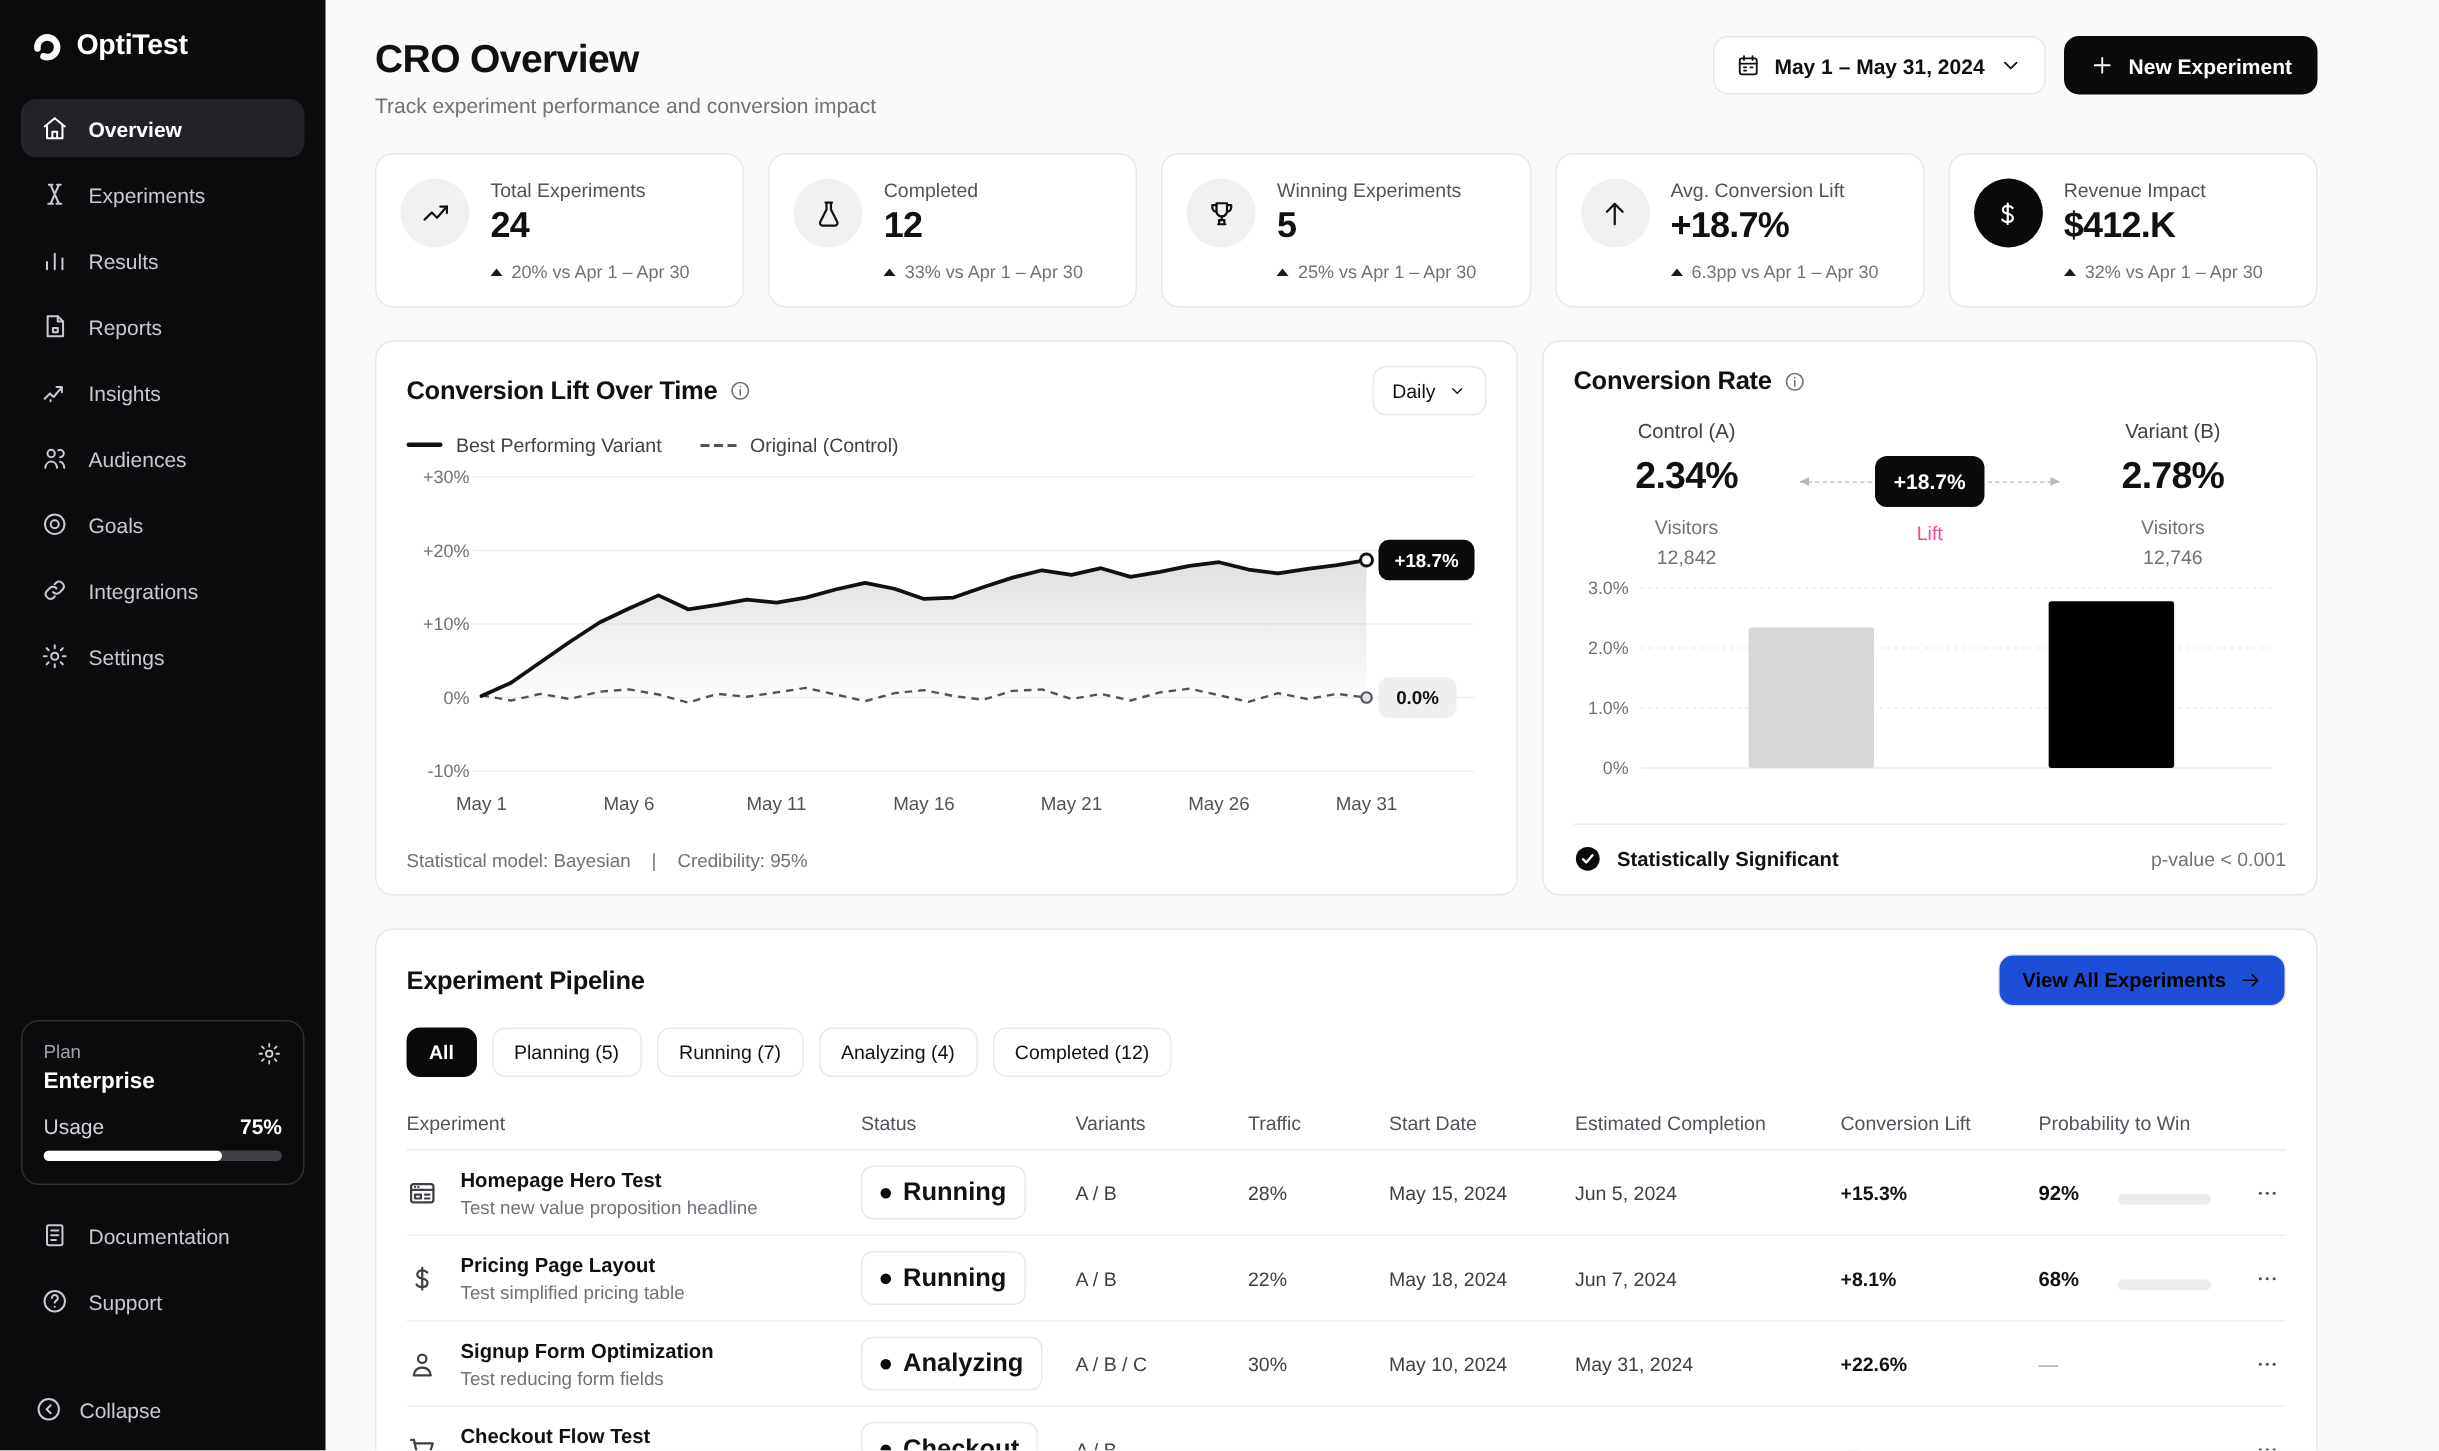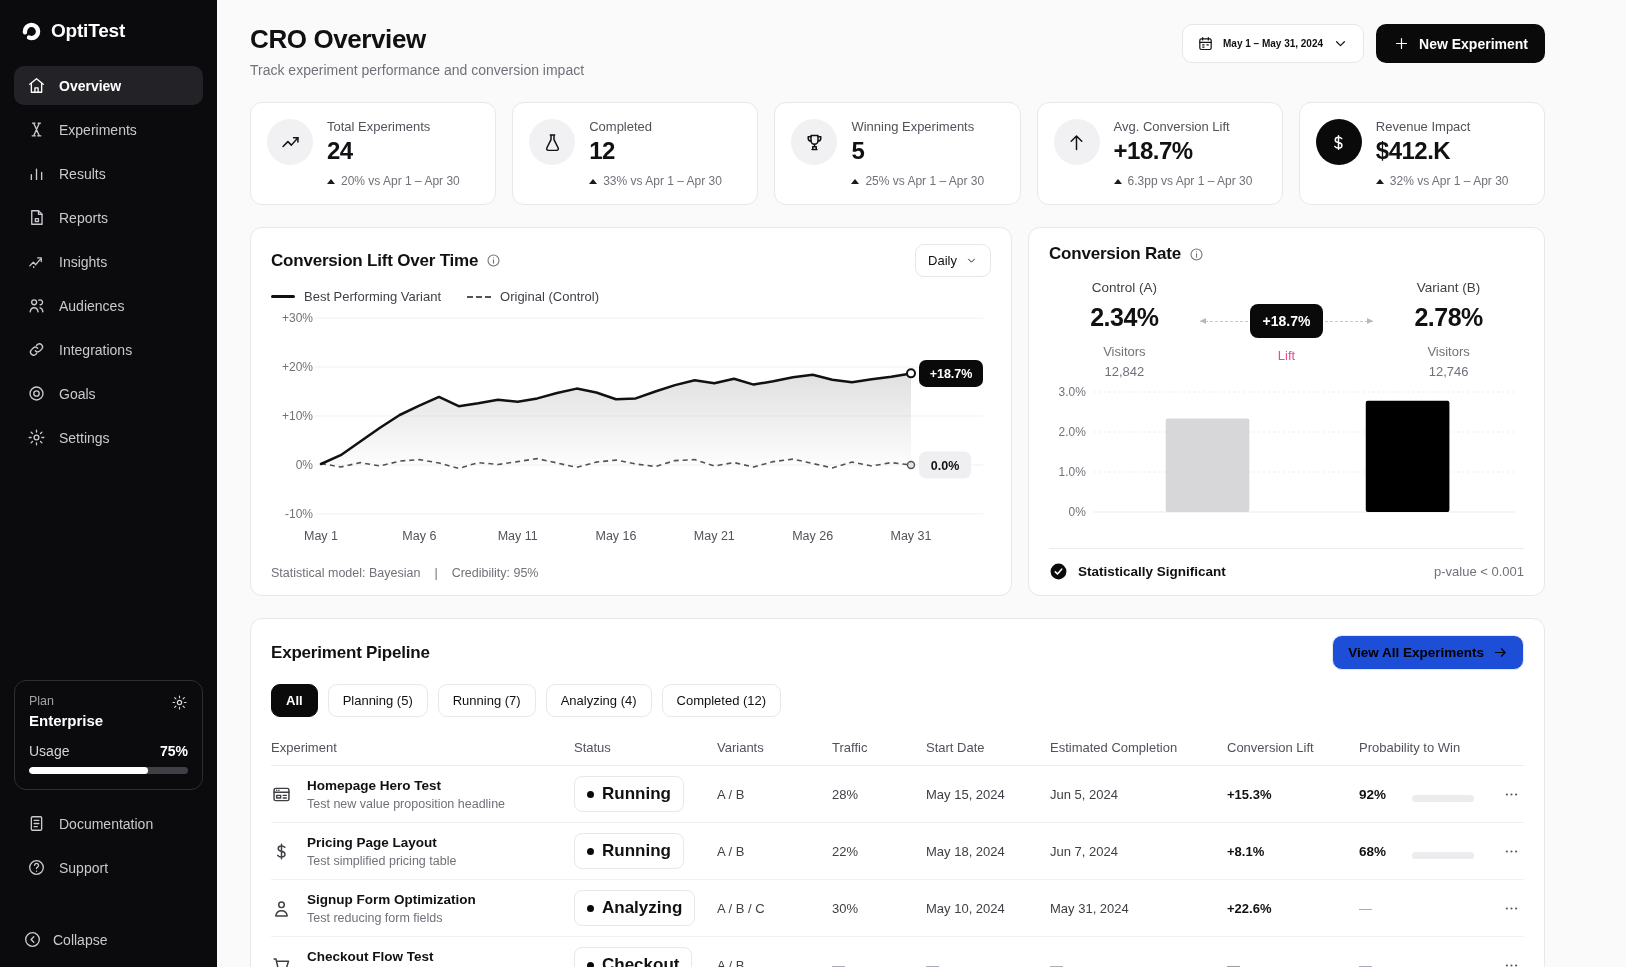--- a/index.html
+++ b/index.html
@@ -26,21 +26,21 @@
   .usage-track { height:7px; background:#3f3f46; border-radius:4px; margin-top:8px; overflow:hidden; }
   .usage-fill { height:100%; background:#fff; border-radius:4px; }
   .collapse-row { display:flex; align-items:center; gap:11px; color:#c9c9cf; font-size:14px; padding:10px 9px 0; margin-top:28px; cursor:pointer; }
 
   
   .main { flex:1; padding:24px 81px 0 33px; overflow:hidden; }
   .page-header { display:flex; justify-content:space-between; align-items:flex-start; }
   .page-title { font-size:26px; font-weight:700; letter-spacing:-0.4px; }
   .page-sub { font-size:14px; color:#71717a; margin-top:7px; }
   .header-controls { display:flex; gap:12px; align-items:center; }
-  .date-chip { display:flex; align-items:center; gap:9px; background:#fff; border:1px solid #e5e7eb; border-radius:10px; padding:10px 14px; font-size:10px; font-weight:600; cursor:pointer; }
+  .date-chip { display:flex; align-items:center; gap:9px; background:#fff; border:1px solid #e5e7eb; border-radius:10px; padding:10px 14px; font-size:14px; font-weight:600; cursor:pointer; }
   .date-chip .icn svg, .btn-new .icn svg { width:17px; height:17px; }
   .btn-new { display:flex; align-items:center; gap:9px; background:#0a0a0a; color:#fff; border:none; border-radius:10px; padding:11px 17px; font-size:14px; font-weight:600; font-family:inherit; cursor:pointer; }
 
   
   .kpi-row { display:grid; grid-template-columns:repeat(5,1fr); gap:16px; margin-top:24px; }
   .kpi-card { background:#fff; border:1px solid #e8e8ec; border-radius:12px; padding:16px; display:flex; gap:14px; }
   .kpi-icon { width:46px; height:46px; border-radius:50%; background:#f1f1f3; color:#111; display:flex; align-items:center; justify-content:center; flex-shrink:0; }
   .kpi-icon svg { width:21px; height:21px; }
   .kpi-icon.dark { background:#0a0a0a; color:#fff; }
   .kpi-label { font-size:13px; color:#52525b; }
@@ -179,34 +179,34 @@
             <path d="M4 20c.4-3.2 2.6-5.2 5-5.2s4.6 2 5 5.2"></path>
             <path d="M15 5.3a3.1 3.1 0 1 1 1.6 5.8"></path>
             <path d="M16.5 14.9c2.2.4 3.3 2.4 3.5 5.1"></path>
           </svg>
         </span>
         <span class="nav-label">Audiences</span>
      </div>
       <div class="nav-item">
        <span class="icn">
           <svg viewBox="0 0 24 24" fill="none" stroke="currentColor" stroke-width="1.7" stroke-linecap="round" stroke-linejoin="round">
+            <circle cx="12" cy="12" r="8.2"></circle>
+            <circle cx="12" cy="12" r="3.4"></circle>
+          </svg>
+        </span>
+        <span class="nav-label">Goals</span>
+     </div>
+      <div class="nav-item">
+       <span class="icn">
+          <svg viewBox="0 0 24 24" fill="none" stroke="currentColor" stroke-width="1.7" stroke-linecap="round" stroke-linejoin="round">
             <path d="M10.5 13.5a4 4 0 0 0 5.6.4l2.7-2.7a4 4 0 0 0-5.6-5.6l-1.3 1.3"></path>
             <path d="M13.5 10.5a4 4 0 0 0-5.6-.4l-2.7 2.7a4 4 0 0 0 5.6 5.6l1.3-1.3"></path>
           </svg>
         </span>
         <span class="nav-label">Integrations</span>
-     </div>
-      <div class="nav-item">
-       <span class="icn">
-          <svg viewBox="0 0 24 24" fill="none" stroke="currentColor" stroke-width="1.7" stroke-linecap="round" stroke-linejoin="round">
-            <circle cx="12" cy="12" r="8.2"></circle>
-            <circle cx="12" cy="12" r="3.4"></circle>
-          </svg>
-        </span>
-        <span class="nav-label">Goals</span>
      </div>
       <div class="nav-item">
        <span class="icn">
           <svg viewBox="0 0 24 24" fill="none" stroke="currentColor" stroke-width="1.7" stroke-linecap="round" stroke-linejoin="round">
             <circle cx="12" cy="12" r="3"></circle>
             <path d="M12 2.8v2.4M12 18.8v2.4M2.8 12h2.4M18.8 12h2.4M5.2 5.2l1.7 1.7M17.1 17.1l1.7 1.7M18.8 5.2l-1.7 1.7M6.9 17.1l-1.7 1.7"></path>
           </svg>
         </span>
         <span class="nav-label">Settings</span>
      </div>

